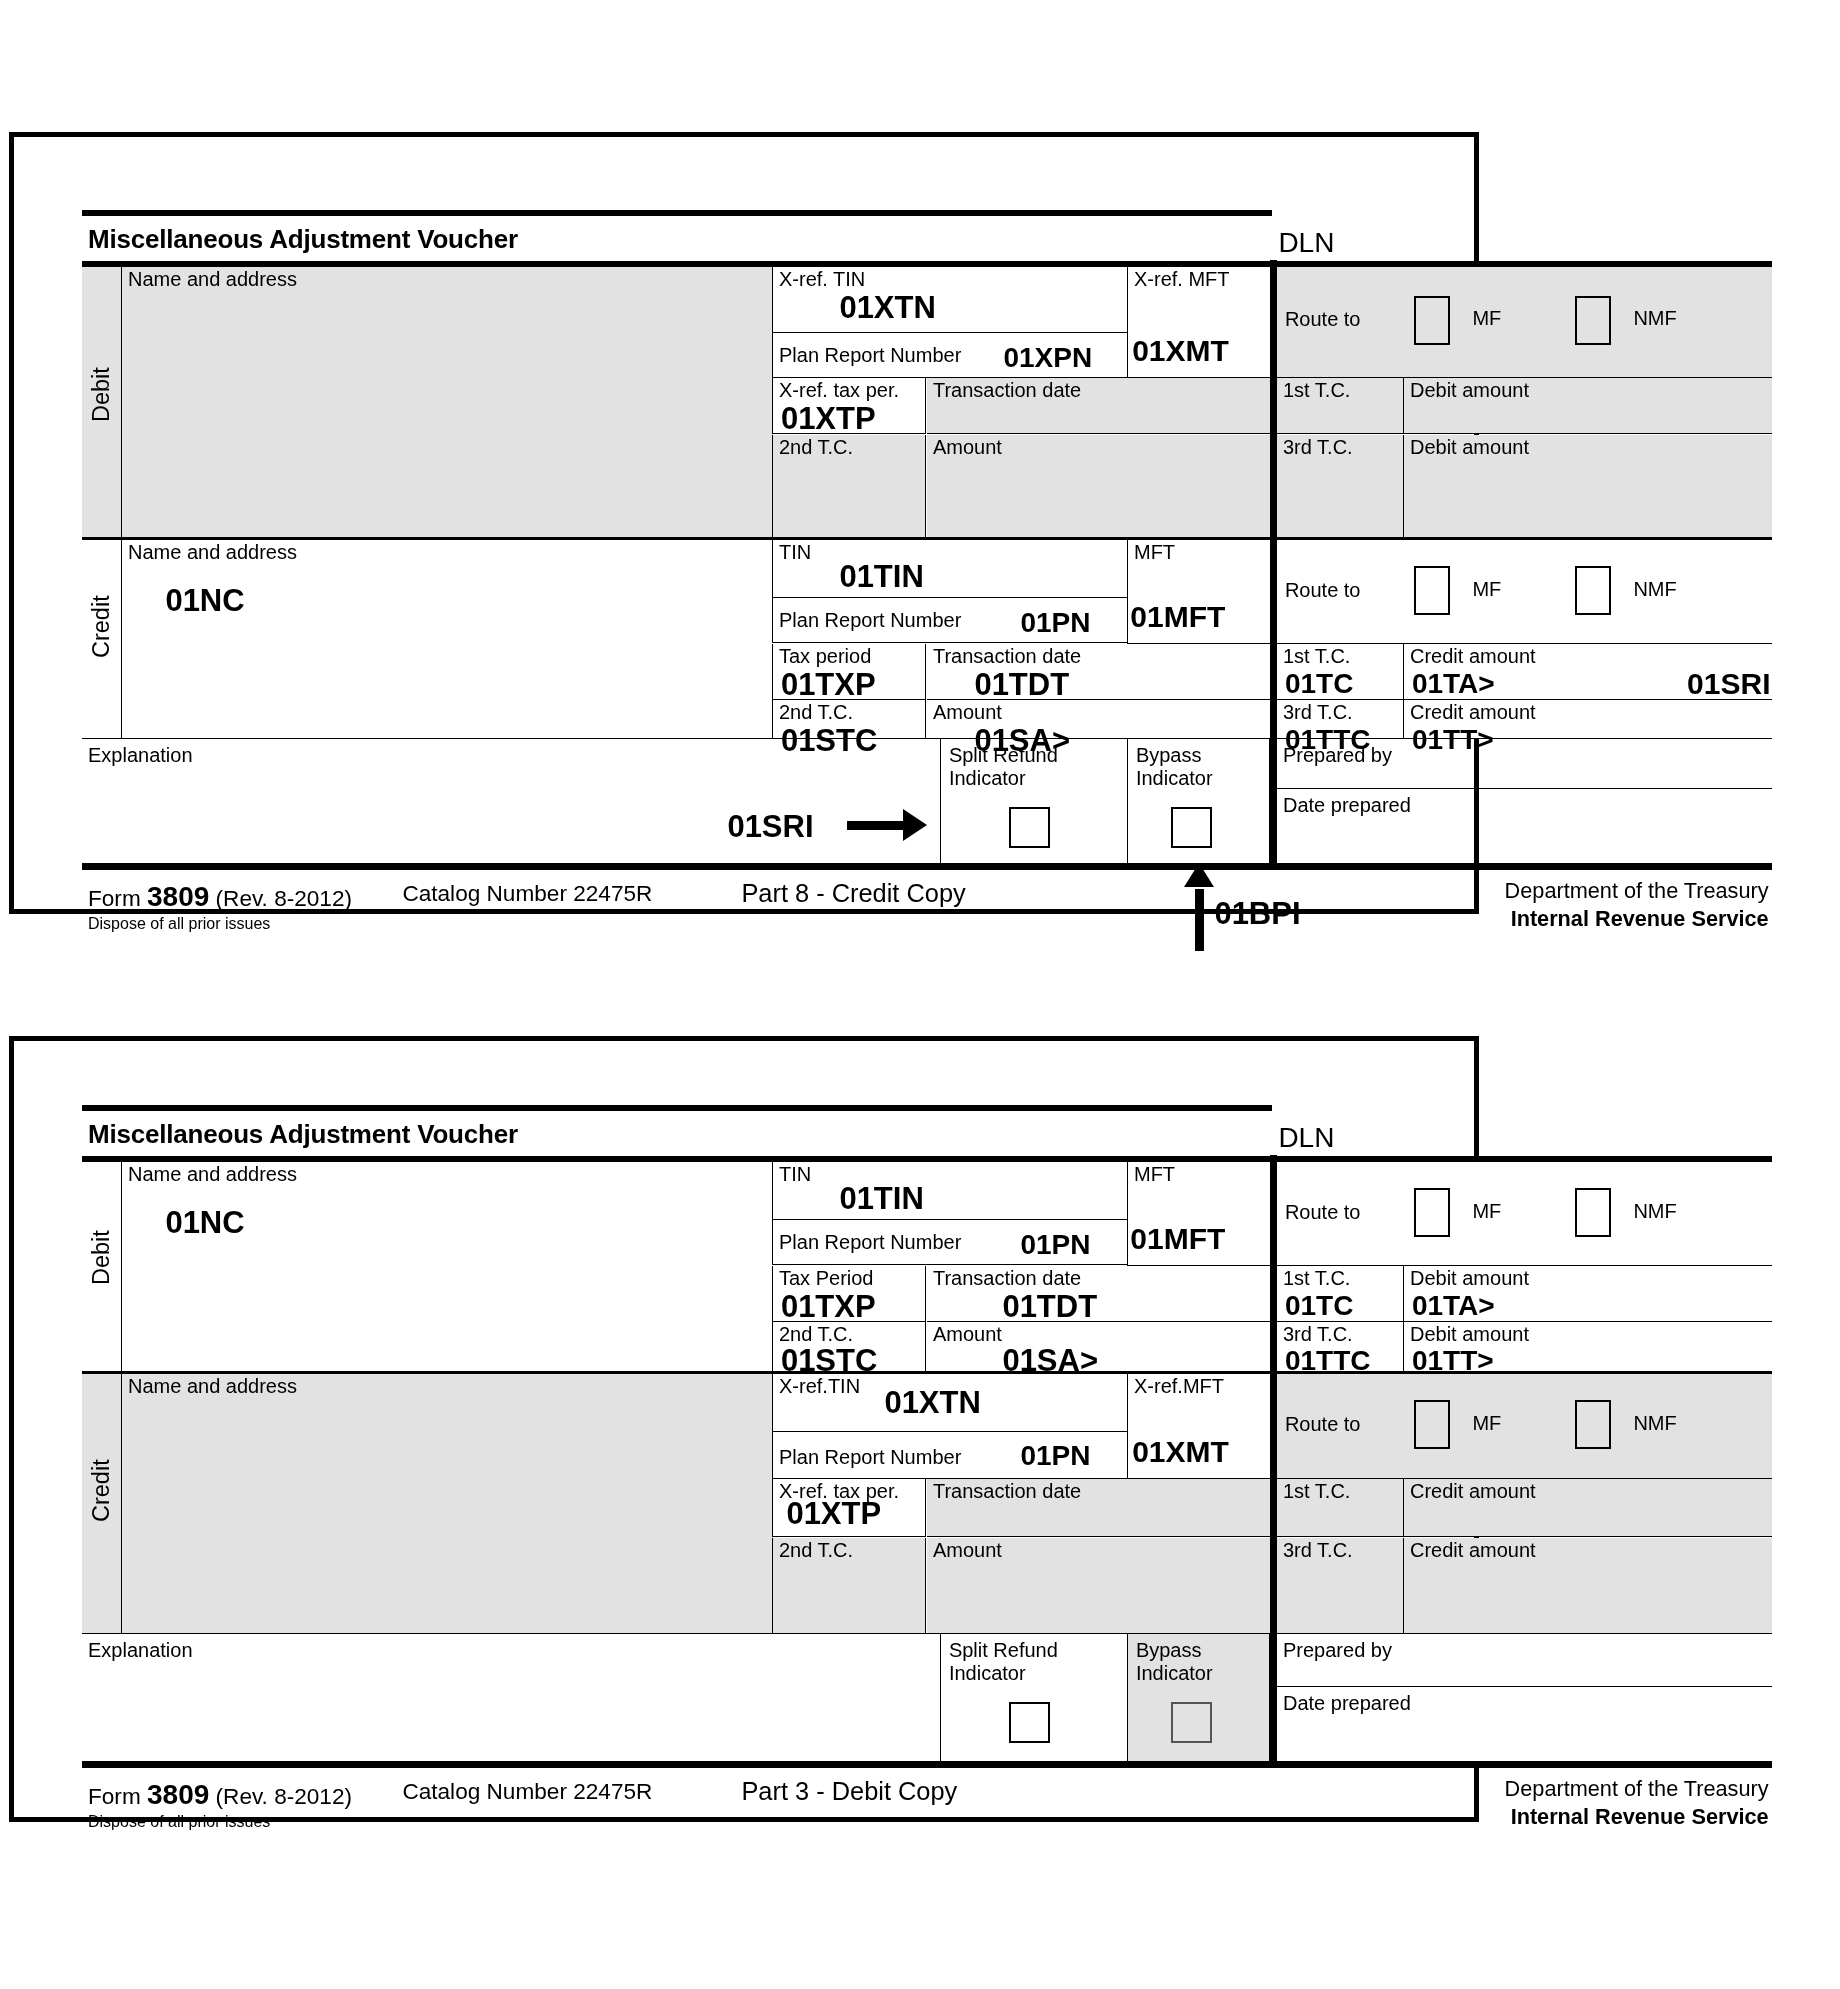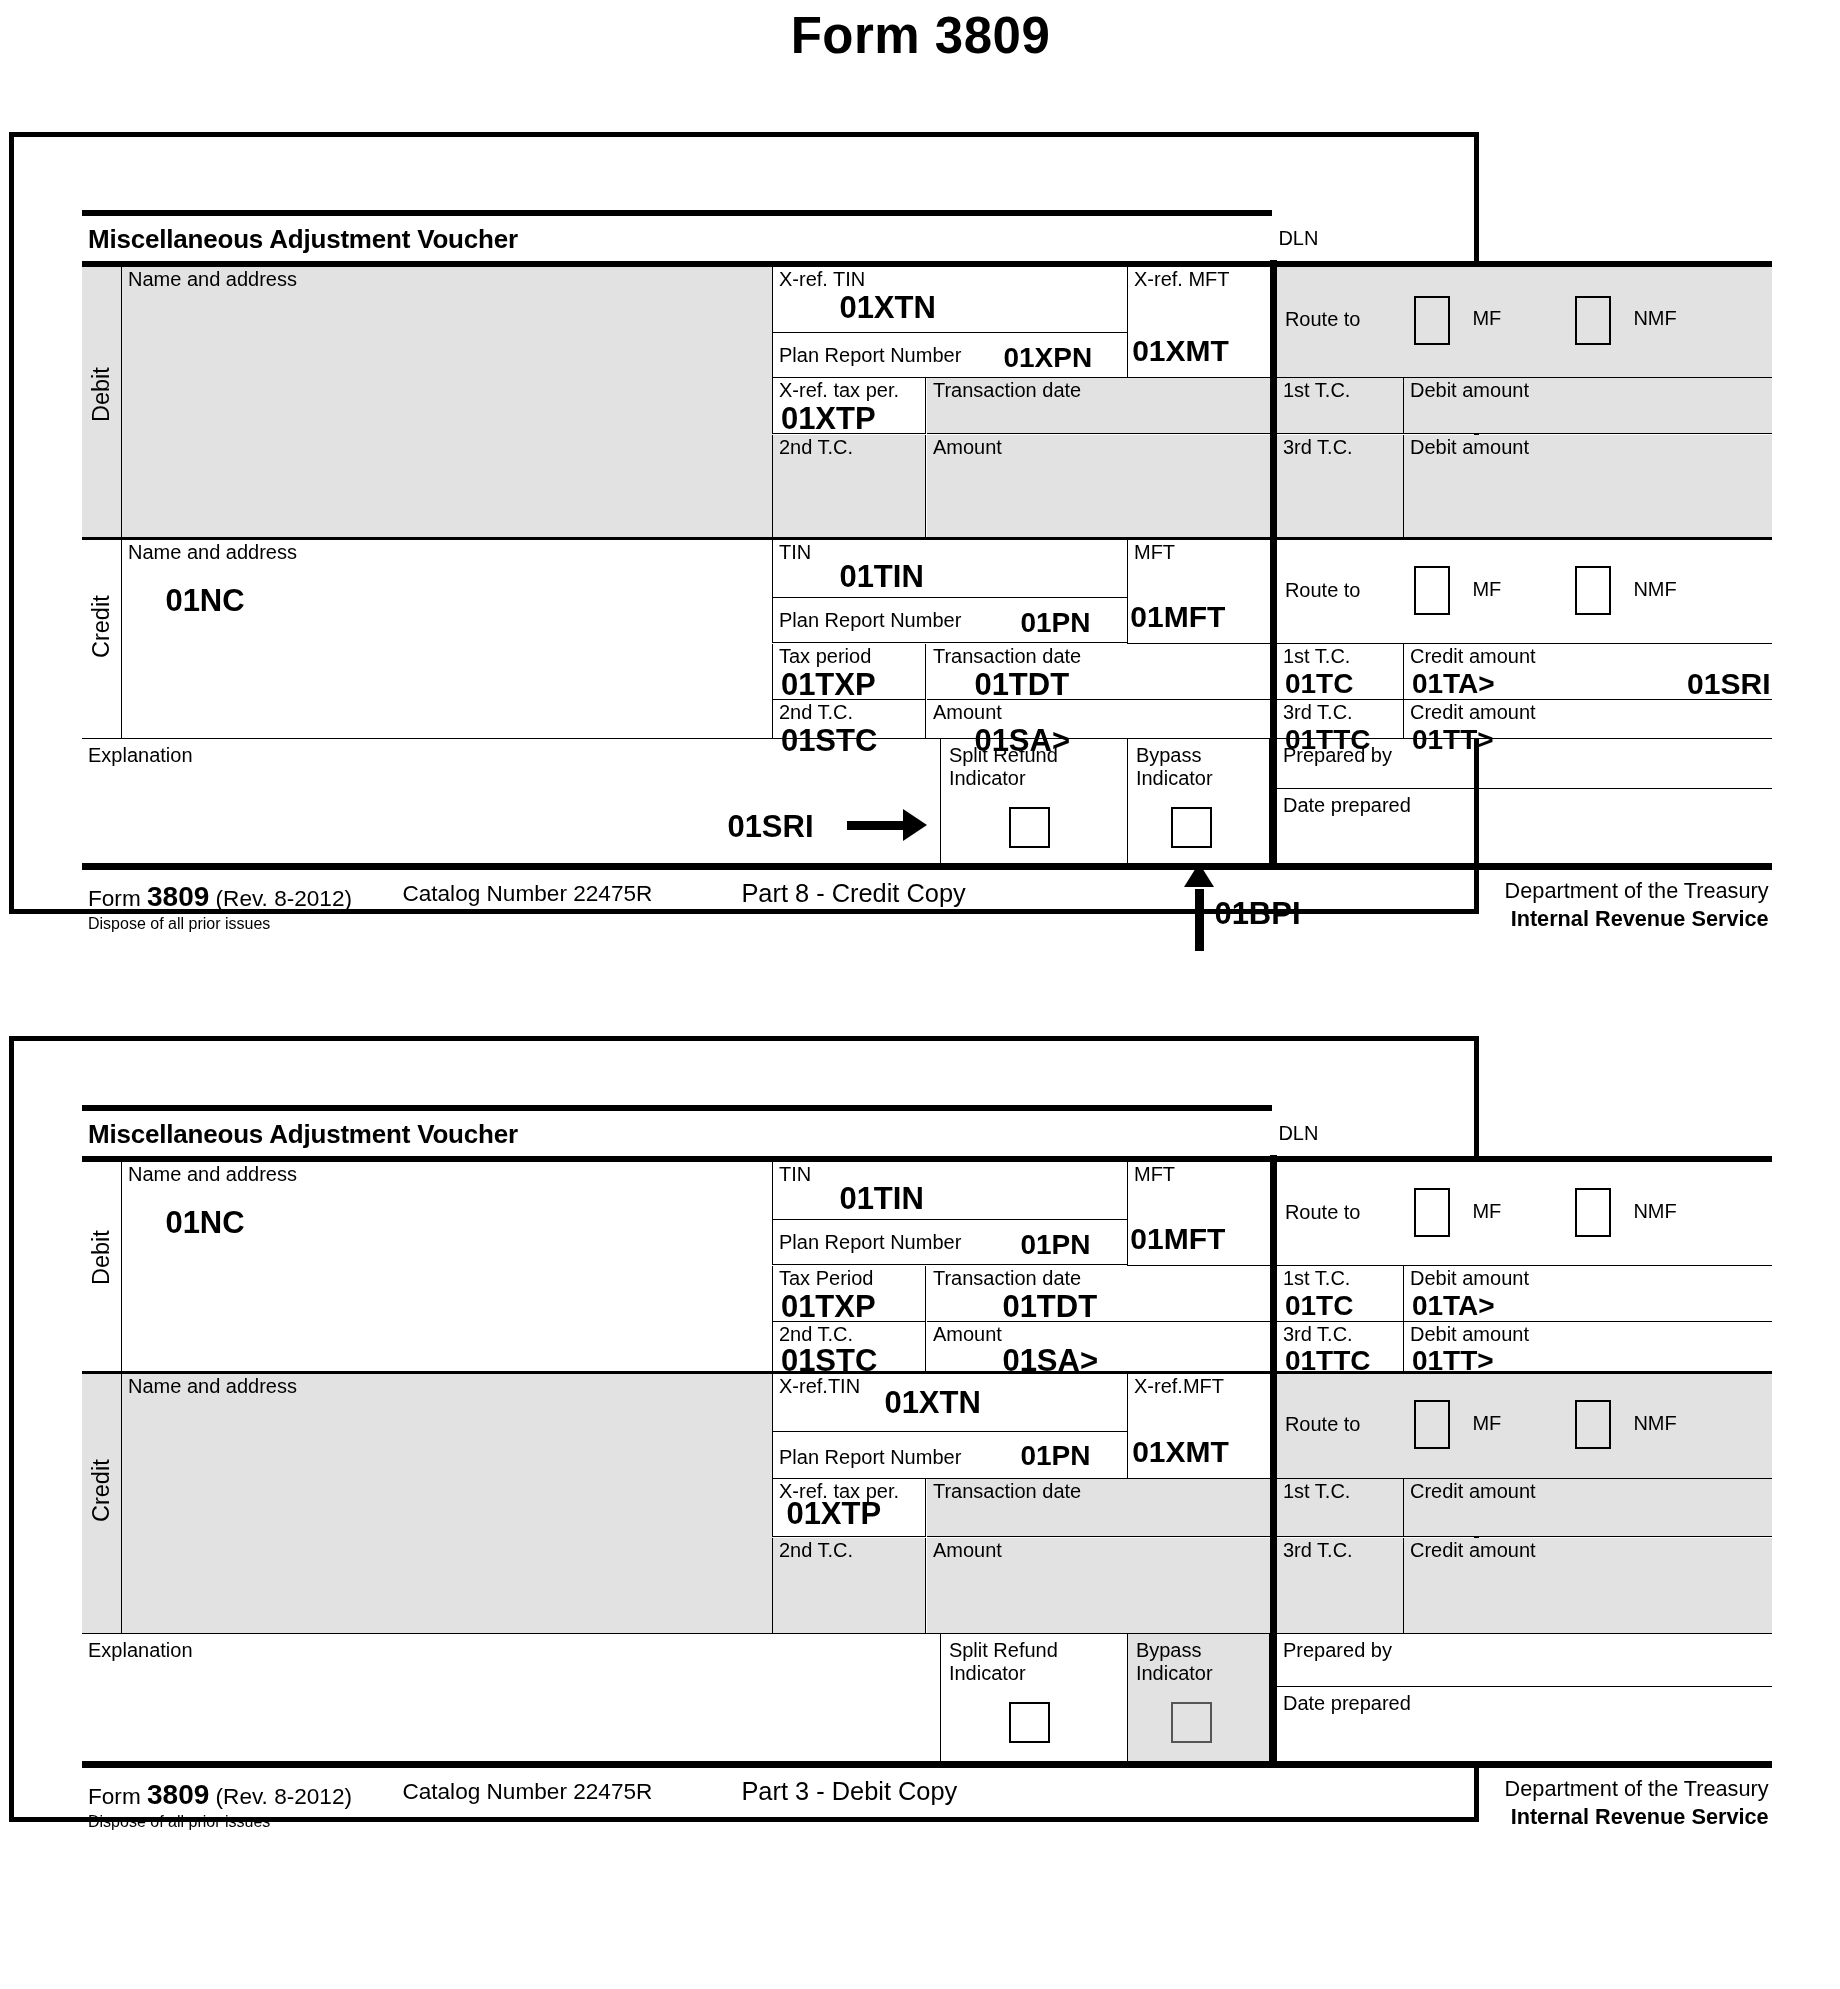--- a/index.html
+++ b/index.html
@@ -39,21 +39,21 @@
     position:relative;
     border-top:6.6px solid #000;
     height:45px;
     width:1190px;
   }
   .vheader .vtitle{
     position:absolute;left:5.6px;top:7.5px;
     font-size:26px;font-weight:bold;letter-spacing:-0.2px;
   }
   .dln-label{
-    position:absolute;left:1196px;top:21px;font-size:20px;
+    position:absolute;left:1196px;top:21px;font-size:28px;
   }
 
   
   .grid{position:relative;width:1690px;border-top:6.6px solid #000;}
 
   
   .cell{position:absolute;box-sizing:border-box;}
   .bdr-l{border-left:1.9px solid #000;}
   .bdr-r{border-right:1.9px solid #000;}
   .bdr-t{border-top:1.9px solid #000;}
@@ -109,21 +109,20 @@
     position:absolute;width:0;height:0;
     border-left:15px solid transparent;border-right:15px solid transparent;
     border-bottom:24.5px solid #000;
   }
 </style>
 </head>
 <body>
 
 <div class="page">
 
-  <div class="page-title" id="title-top">Form 3809</div>
 
   <div class="voucher-frame" id="voucher1-frame">
     <div class="voucher" id="voucher1">
 
       <div class="vheader">
         <div class="vtitle">Miscellaneous Adjustment Voucher</div>
       </div>
       <div class="dln-label" style="top:17px;">DLN</div>
 
       <div class="grid" style="height:471px;">

